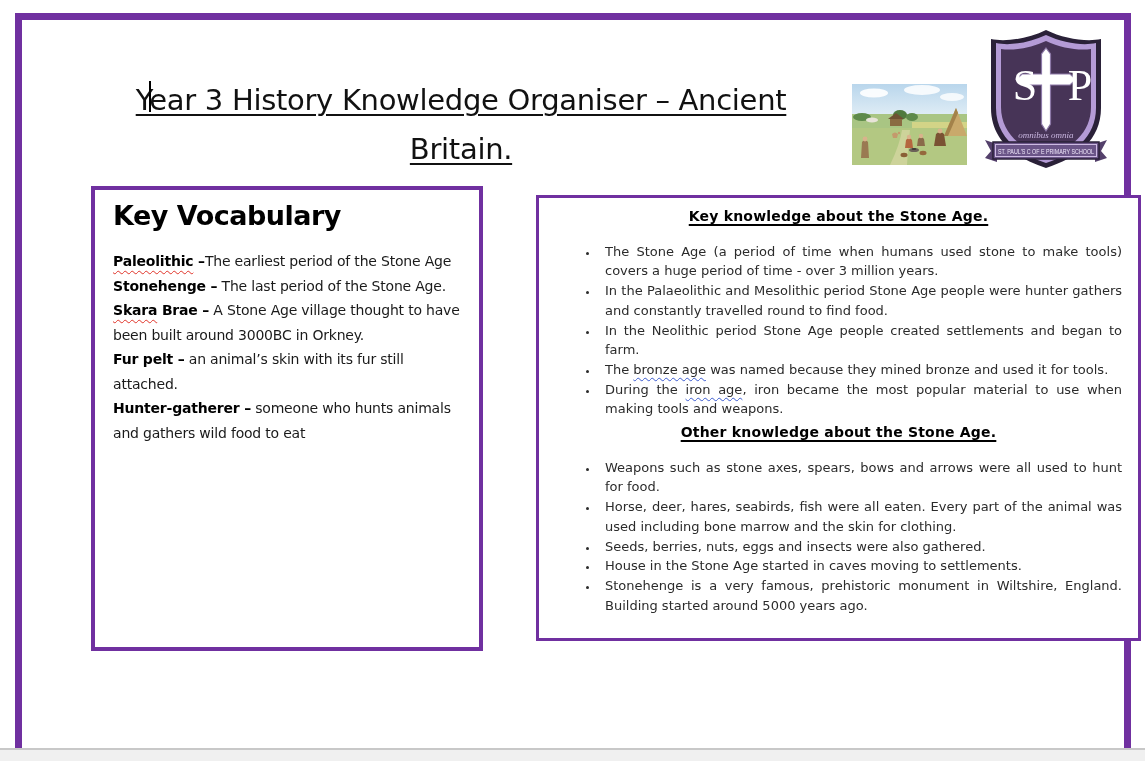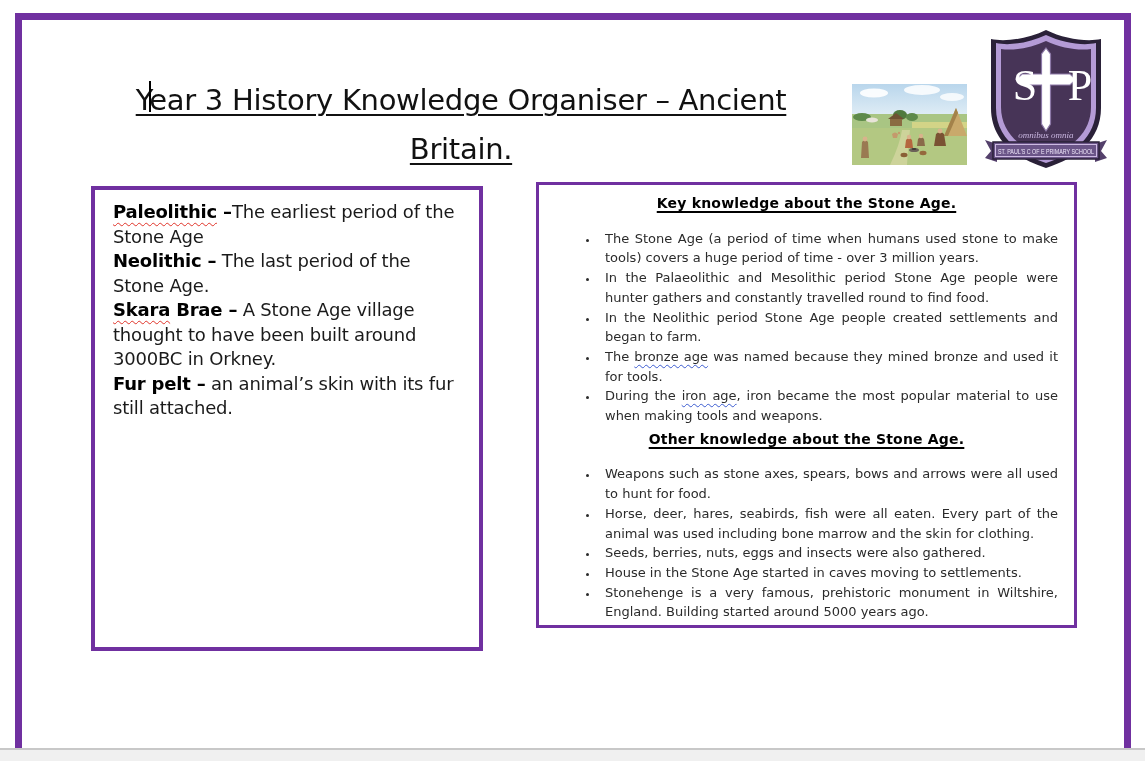--- a/index.html
+++ b/index.html
@@ -30,26 +30,26 @@
   }
   .title-block .u { text-decoration: underline; text-decoration-thickness: 1.5px; text-underline-offset: 4px; }
   .caret { position: absolute; left: 149px; top: 81px; width: 2px; height: 31px; background: #000; }
 
   
   .vocab-box {
     position: absolute; left: 91px; top: 186px; width: 392px; height: 465px;
     border: 4px solid #7030A0; background: #fff; padding: 10px 16px 8px 18px;
   }
   .vocab-heading { font-size: 27px; font-weight: bold; letter-spacing: -0.5px; margin-bottom: 18px; color: #000; }
-  .vocab-entries { font-size: 18px; line-height: 24.5px; letter-spacing: -0.2px; color: #1a1a1a; }
+  .vocab-entries { font-size: 14px; line-height: 24.5px; letter-spacing: -0.2px; color: #1a1a1a; }
   .vocab-entry b { color: #000; }
 
   
   .knowledge-box {
-    position: absolute; left: 536px; top: 182px; width: 541px; height: 446px;
+    position: absolute; left: 536px; top: 195px; width: 605px; height: 446px;
     border: 3px solid #7030A0; background: #fff; padding: 9px 16px 8px 16px;
     font-size: 13px; line-height: 19.7px; color: #2b2b2b;
   }
   .kb-heading {
     text-align: center; font-weight: bold; font-size: 14px; color: #000;
     text-decoration: underline; text-decoration-thickness: 1.5px; text-underline-offset: 3px;
     margin-bottom: 9px; letter-spacing: 0.2px;
   }
   .kb-heading.second { }
   .kb-list { list-style: disc outside; padding-left: 44px; margin-bottom: 4px; text-align: justify; margin-top: 15px; }
@@ -124,25 +124,27 @@
   <text x="61" y="110" text-anchor="middle" font-family="Liberation Serif, serif" font-style="italic" font-size="9" fill="#c9b6e0">omnibus omnia</text>
   <path d="M61 20 L65.5 26 L65.5 46 L85 46 L91 51.5 L85 57 L65.5 57 L65.5 96 L61 103 L56.5 96 L56.5 57 L37 57 L31 51.5 L37 46 L56.5 46 L56.5 26 Z" fill="#ffffff" stroke="#8d79a8" stroke-width="1.2"></path>
   <text x="40" y="72" text-anchor="middle" font-family="Liberation Serif, serif" font-size="44" fill="#ffffff">S</text>
   <text x="95" y="72" text-anchor="middle" font-family="Liberation Serif, serif" font-size="44" fill="#ffffff">P</text>
   <rect x="8" y="114" width="106" height="17" fill="#6b5588" stroke="#2a2138" stroke-width="1.5"></rect>
   <rect x="10.5" y="116.5" width="101" height="12" fill="none" stroke="#cdbae2" stroke-width="1"></rect>
   <text x="61" y="125.5" text-anchor="middle" font-family="Liberation Sans, sans-serif" font-size="6.4" fill="#efe7fa" textLength="96" lengthAdjust="spacingAndGlyphs">ST. PAUL'S C OF E PRIMARY SCHOOL</text>
 </svg>
 
 <div class="vocab-box">
+  <div class="vocab-heading">Key Vocabulary</div>
   <div class="vocab-entries" id="vocab-list">
       <div class="vocab-entry"><b><span class="wavy-red">Paleolithic</span> –</b>The earliest period of the Stone Age</div>
-      <div class="vocab-entry"><b>Neolithic –</b> The last period of the Stone Age.</div>
+      <div class="vocab-entry"><b>Stonehenge –</b> The last period of the Stone Age.</div>
       <div class="vocab-entry"><b><span class="wavy-red">Skara</span> Brae –</b> A Stone Age village thought to have been built around 3000BC in Orkney.</div>
       <div class="vocab-entry"><b>Fur pelt –</b> an animal’s skin with its fur still attached.</div>
+      <div class="vocab-entry"><b>Hunter-gatherer –</b> someone who hunts animals and gathers wild food to eat</div>
     </div>
 </div>
 
 <div class="knowledge-box">
   <div class="kb-heading">Key knowledge about the Stone Age.</div>
   <ul class="kb-list" id="bullets-1">
       <li>The Stone Age (a period of time when humans used stone to make tools) covers a huge period of time - over 3 million years.</li>
       <li>In the Palaeolithic and Mesolithic period Stone Age people were hunter gathers and constantly travelled round to find food.</li>
       <li>In the Neolithic period Stone Age people created settlements and began to farm.</li>
       <li>The <span class="wavy-blue">bronze age</span> was named because they mined bronze and used it for tools.</li>

